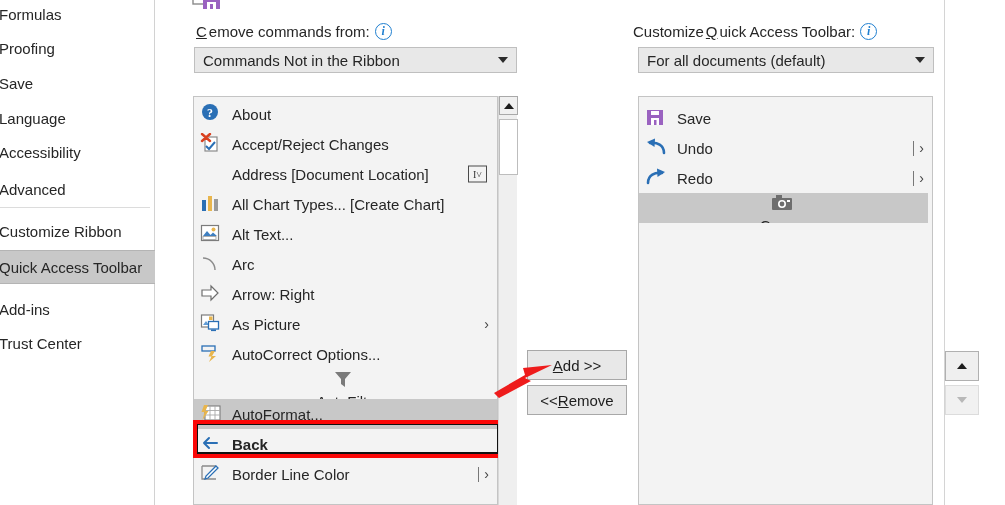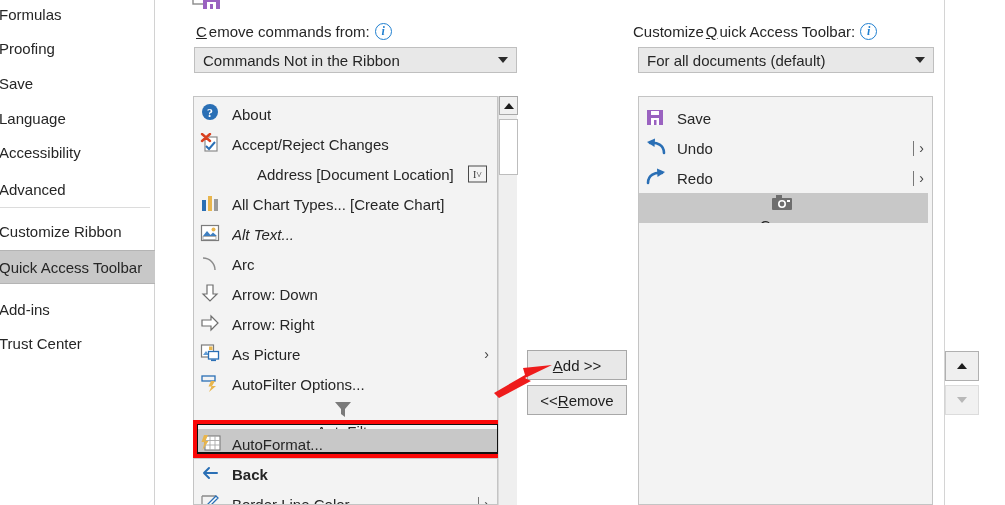--- a/index.html
+++ b/index.html
@@ -272,66 +272,58 @@
       <span class="ico">
         <svg width="22" height="20" viewBox="0 0 22 20">
             <rect x="5" y="4" width="12" height="14" fill="#ffffff" stroke="#8b8b8b" stroke-width="1.2"></rect>
             <path d="M6 13 l3 3 l6 -7" fill="none" stroke="#2a6fb5" stroke-width="2"></path>
             <path d="M2 1 L10 8 M10 1 L2 8" stroke="#d9401f" stroke-width="2.4" stroke-linecap="round"></path>
           </svg>
       </span>
       <span class="lbl">Accept/Reject Changes</span>
     </div>
 
-    <div class="row" style="top:2px;gap:25px;">
+    <div class="row" style="top:2px;">
       <span class="ico"></span>
       <span class="lbl">Address [Document Location]</span>
       <span class="addr-ico">I˅</span>
     </div>
 
     <div class="row" style="top:2px;">
       <span class="ico">
         <svg width="20" height="20" viewBox="0 0 20 20">
             <rect x="2" y="7" width="4" height="11" fill="#2a6fb5"></rect>
             <rect x="8" y="3" width="4" height="15" fill="#e8b54d"></rect>
             <rect x="14" y="6" width="4" height="12" fill="#9a9a9a"></rect>
           </svg>
       </span>
       <span class="lbl">All Chart Types... [Create Chart]</span>
     </div>
 
-    <div class="row" style="top:2px;font-style:italic;">
+    <div class="row" style="top:2px;">
       <span class="ico">
         <svg width="20" height="20" viewBox="0 0 20 20">
             <rect x="1.5" y="2.5" width="17" height="15" fill="#ffffff" stroke="#7c7c7c" stroke-width="1.2"></rect>
             <circle cx="13.5" cy="6.5" r="2" fill="#e8b54d"></circle>
             <path d="M3 13 l4 -5 l3.5 4 l2.5 -2.5 l4 3.5 z" fill="#3f7fc0"></path>
             <rect x="3" y="13.5" width="13" height="3" fill="#ffffff" stroke="#9b9b9b" stroke-width="0.8"></rect>
           </svg>
       </span>
       <span class="lbl">Alt Text...</span>
     </div>
 
     <div class="row" style="top:2px;">
       <span class="ico">
         <svg width="20" height="20" viewBox="0 0 20 20">
             <path d="M3 5 A12 12 0 0 1 15 17" fill="none" stroke="#8b8b8b" stroke-width="1.5"></path>
           </svg>
       </span>
       <span class="lbl">Arc</span>
     </div>
 
-    <div class="row" style="top:2px;">
-      <span class="ico">
-        <svg width="20" height="20" viewBox="0 0 20 20">
-            <path d="M7 2 L13 2 L13 11 L17 11 L10 18 L3 11 L7 11 Z" fill="#ffffff" stroke="#6e6e6e" stroke-width="1.2"></path>
-          </svg>
-      </span>
-      <span class="lbl">Arrow: Down</span>
-    </div>
 
     <div class="row" style="top:2px;">
       <span class="ico">
         <svg width="20" height="20" viewBox="0 0 20 20">
             <path d="M2 7 L11 7 L11 3 L18 10 L11 17 L11 13 L2 13 Z" fill="#ffffff" stroke="#6e6e6e" stroke-width="1.2"></path>
           </svg>
       </span>
       <span class="lbl">Arrow: Right</span>
     </div>
 
@@ -349,21 +341,21 @@
       <span class="submark">›</span>
     </div>
 
     <div class="row" style="top:2px;">
       <span class="ico">
         <svg width="20" height="20" viewBox="0 0 20 20">
             <rect x="2" y="3" width="13" height="5" fill="none" stroke="#2a6fb5" stroke-width="1.3"></rect>
             <path d="M11 8 L15 8 L12 13 L16 13 L9 19 L11.5 13.5 L8.5 13.5 Z" fill="#e8b54d"></path>
           </svg>
       </span>
-      <span class="lbl">AutoFilter Options...</span>
+      <span class="lbl">AutoCorrect Options...</span>
     </div>
 
     <div class="row" style="top:2px;flex-direction:column;">
       <span class="ico">
         <svg width="20" height="20" viewBox="0 0 20 20">
             <path d="M2 3 L18 3 L12 10 L12 18 L8 15 L8 10 Z" fill="#7a7a7a"></path>
           </svg>
       </span>
       <span class="lbl">AutoFilter</span>
     </div>

